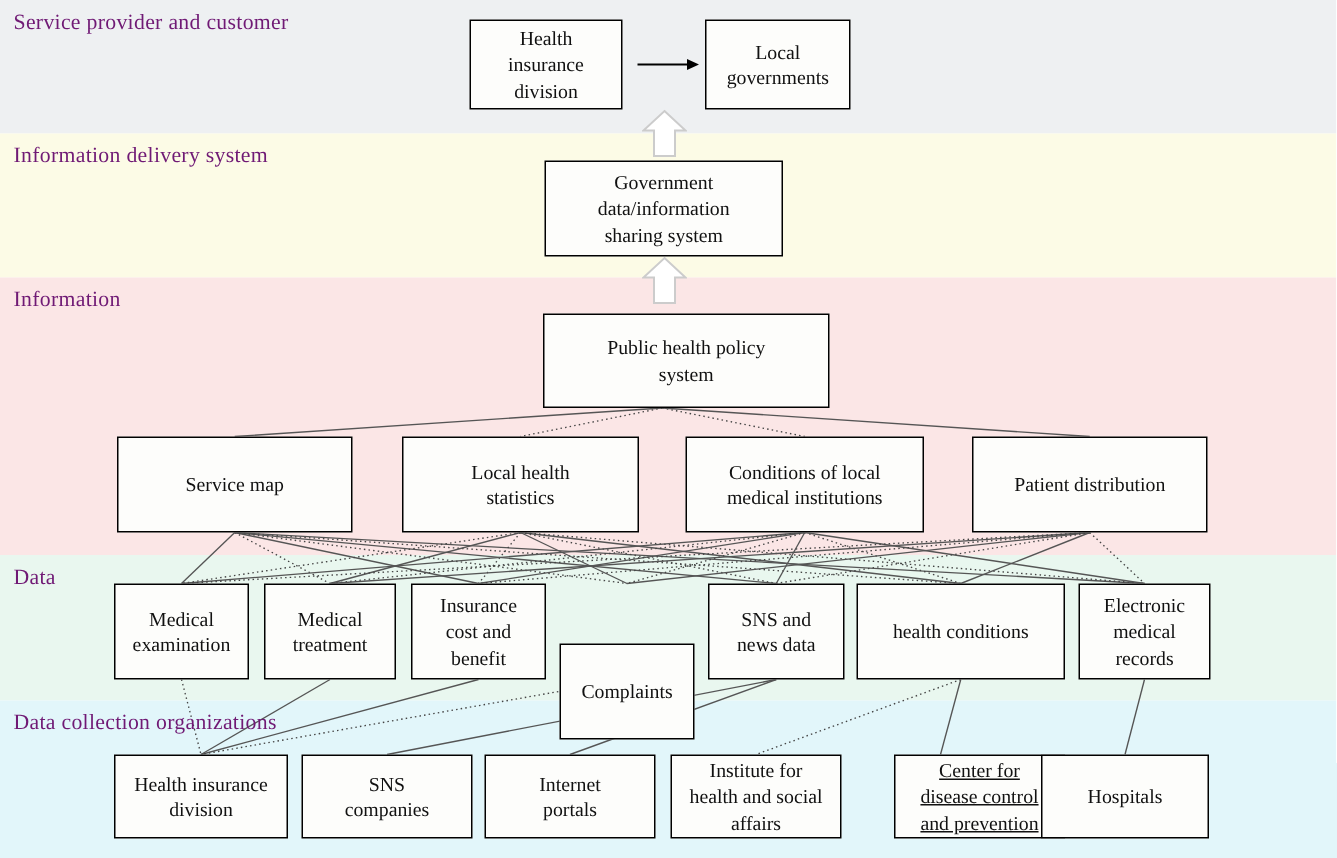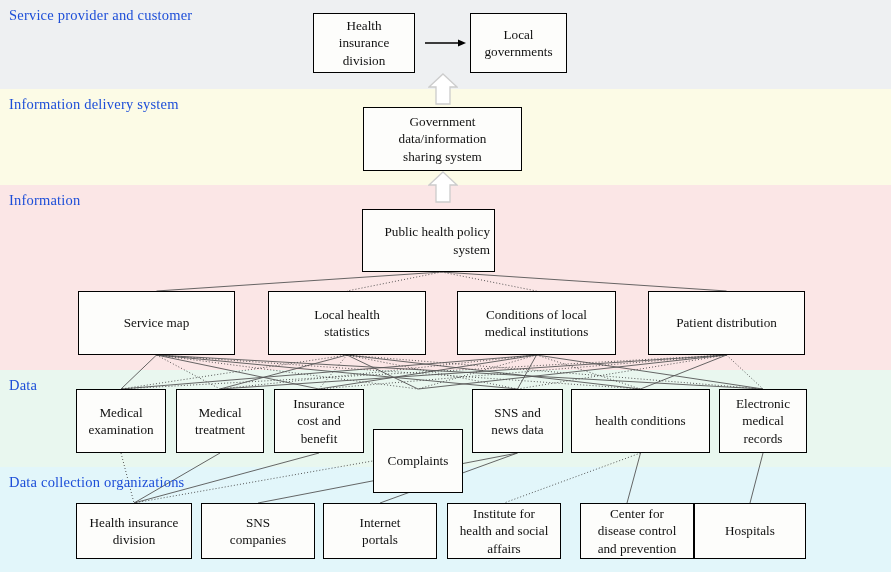--- a/index.html
+++ b/index.html
@@ -18,21 +18,21 @@
   }
   .band {
     position: absolute;
     left: 0;
     width: 891px;
   }
   .band-label {
     position: absolute;
     font-family: "Liberation Serif", "DejaVu Serif", serif;
     font-size: 14.5px;
-    color: #1d4ed8;
+    color: #701a75;
     letter-spacing: 0.2px;
     white-space: nowrap;
   }
   svg.links {
     position: absolute;
     left: 0;
     top: 0;
     width: 891px;
     height: 572px;
     pointer-events: none;
@@ -142,21 +142,21 @@
           <span>governments</span>
         </span>
       </div>
       <div class="node" title="Government data/information sharing system" style="left: 363px; top: 107px; width: 159px; height: 64px;">
         <span>
           <span>Government</span>
           <span>data/information</span>
           <span>sharing  system</span>
         </span>
       </div>
-      <div class="node" title="Public health policy reviews" style="left: 362px; top: 209px; width: 133px; height: 63px; text-align: right;">
+      <div class="node" title="Public health policy reviews" style="left: 362px; top: 209px; width: 191px; height: 63px;">
         <span>
           <span>Public  health  policy</span>
           <span>system</span>
         </span>
       </div>
       <div class="node" title="Disease map" style="left: 78px; top: 291px; width: 157px; height: 64px;">
         <span>
           <span>Service  map</span>
         </span>
       </div>
@@ -237,21 +237,21 @@
           <span>portals</span>
         </span>
       </div>
       <div class="node" title="Institute for health and social affairs" style="left: 447px; top: 503px; width: 114px; height: 56px;">
         <span>
           <span>Institute  for</span>
           <span>health  and social</span>
           <span>affairs</span>
         </span>
       </div>
-      <div class="node" title="Center for disease control and prevention" style="left: 580px; top: 503px; width: 114px; height: 56px;">
+      <div class="node" title="Center for disease control and prevention" style="left: 596px; top: 503px; width: 114px; height: 56px; text-decoration: underline;">
         <span>
           <span>Center  for</span>
           <span>disease  control</span>
           <span>and prevention</span>
         </span>
       </div>
       <div class="node" title="Hospitals" style="left: 694px; top: 503px; width: 112px; height: 56px;">
         <span>
           <span>Hospitals</span>
         </span>

